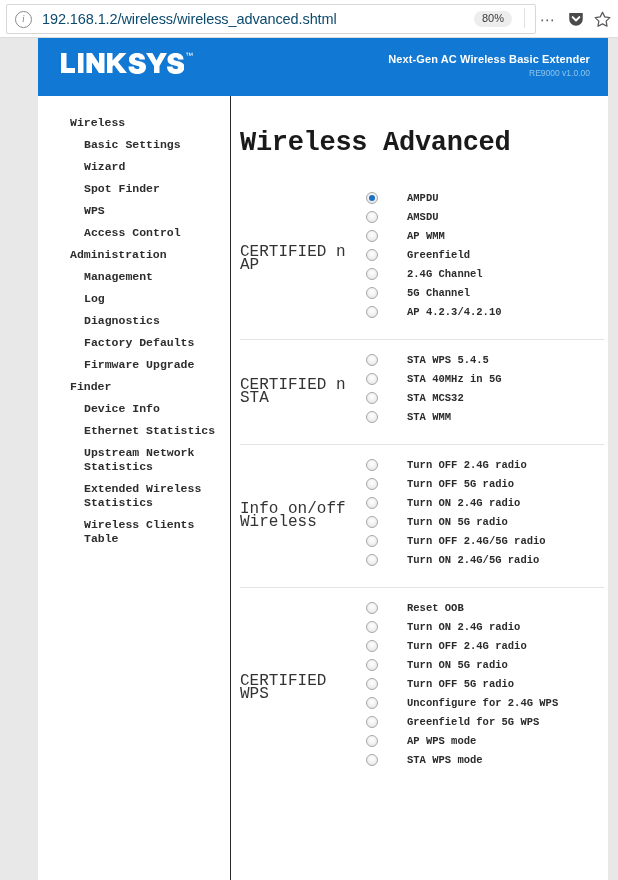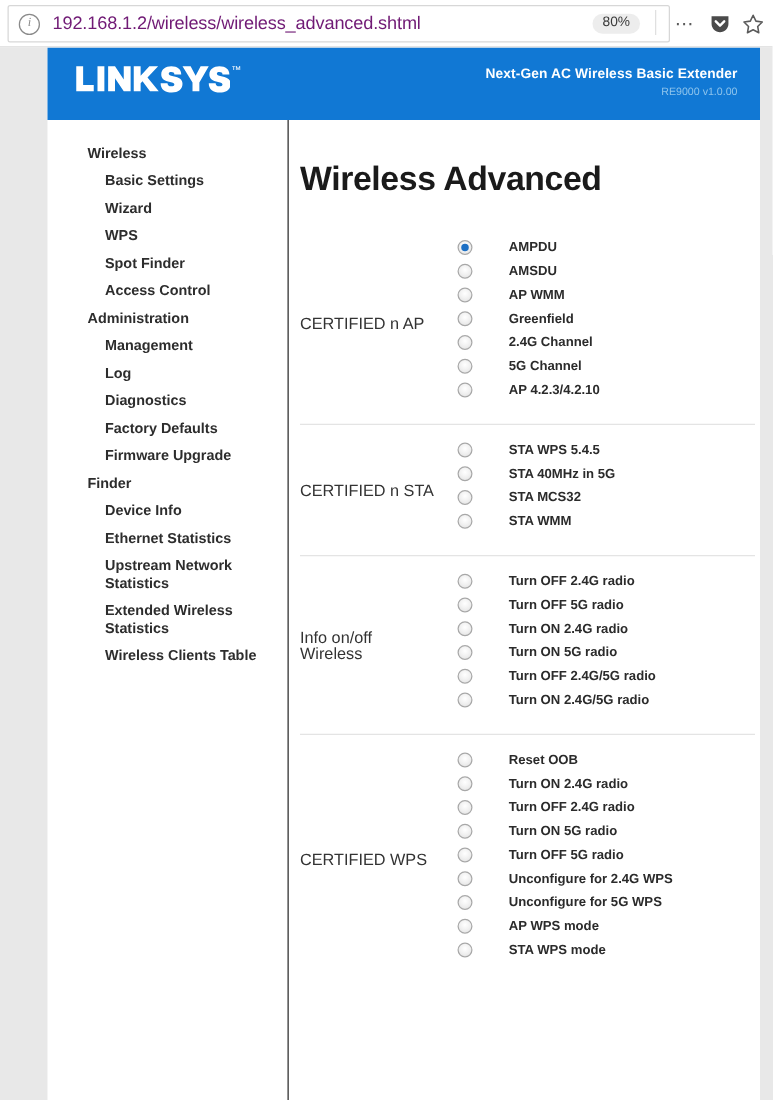--- a/index.html
+++ b/index.html
@@ -49,21 +49,21 @@
     font-size: 10px;
     line-height: 14px;
     text-align: center;
     font-family: "Liberation Serif", serif;
     font-style: italic;
     flex: 0 0 auto;
     margin-right: 10px;
   }
   .url-text {
     font-size: 14.5px;
-    color: #701a75;
+    color: #0c4a6e;
     white-space: nowrap;
     letter-spacing: -0.1px;
   }
   .zoom-badge {
     position: absolute;
     left: 474px;
     top: 11px;
     background: #ededed;
     border-radius: 9px;
     font-size: 11px;
@@ -151,20 +151,21 @@
     color: #8ec4ec;
     font-size: 8.5px;
     line-height: 12px;
     margin-top: 1px;
   }
 
   
   .body-area {
     position: relative;
     height: 584px;
+    font-family: Liberation Mono, monospace;
   }
   .sidebar {
     position: absolute;
     left: 0;
     top: 0;
     width: 192px;
     padding-top: 16px;
     box-sizing: border-box;
   }
   .divider-v {
@@ -213,21 +214,21 @@
   .group {
     display: flex;
     align-items: center;
     border-bottom: 1px solid #e4e4e4;
     padding: 14px 0 14px 0;
     box-sizing: border-box;
   }
   .group:last-child { border-bottom: none; }
   .group-label {
     flex: 0 0 126px;
-    font-size: 13px;
+    font-size: 16px;
     color: #333333;
     line-height: 13px;
     padding-right: 18px;
     box-sizing: border-box;
   }
   .options { flex: 1 1 auto; }
   .opt {
     display: flex;
     align-items: flex-start;
     height: 19px;
@@ -321,22 +322,22 @@
         <div class="brand-model">RE9000 v1.0.00</div>
       </div>
     </div>
 
     <div class="body-area">
 
       <nav class="sidebar">
           <div class="nav-group">Wireless</div>
           <div class="nav-item">Basic Settings</div>
           <div class="nav-item">Wizard</div>
+          <div class="nav-item">Spot Finder</div>
           <div class="nav-item">WPS</div>
-          <div class="nav-item">Spot Finder</div>
           <div class="nav-item">Access Control</div>
           <div class="nav-group">Administration</div>
           <div class="nav-item">Management</div>
           <div class="nav-item">Log</div>
           <div class="nav-item">Diagnostics</div>
           <div class="nav-item">Factory Defaults</div>
           <div class="nav-item">Firmware Upgrade</div>
           <div class="nav-group">Finder</div>
           <div class="nav-item">Device Info</div>
           <div class="nav-item">Ethernet Statistics</div>
@@ -454,21 +455,21 @@
                 <label class="opt">
                   <span class="radio"></span>
                   <span class="opt-label">Turn OFF 5G radio</span>
                 </label>
                 <label class="opt">
                   <span class="radio"></span>
                   <span class="opt-label">Unconfigure for 2.4G WPS</span>
                 </label>
                 <label class="opt">
                   <span class="radio"></span>
-                  <span class="opt-label">Unconfigure for 5G WPS</span>
+                  <span class="opt-label">Greenfield for 5G WPS</span>
                 </label>
                 <label class="opt">
                   <span class="radio"></span>
                   <span class="opt-label">AP WPS mode</span>
                 </label>
                 <label class="opt">
                   <span class="radio"></span>
                   <span class="opt-label">STA WPS mode</span>
                 </label>
               </div>

